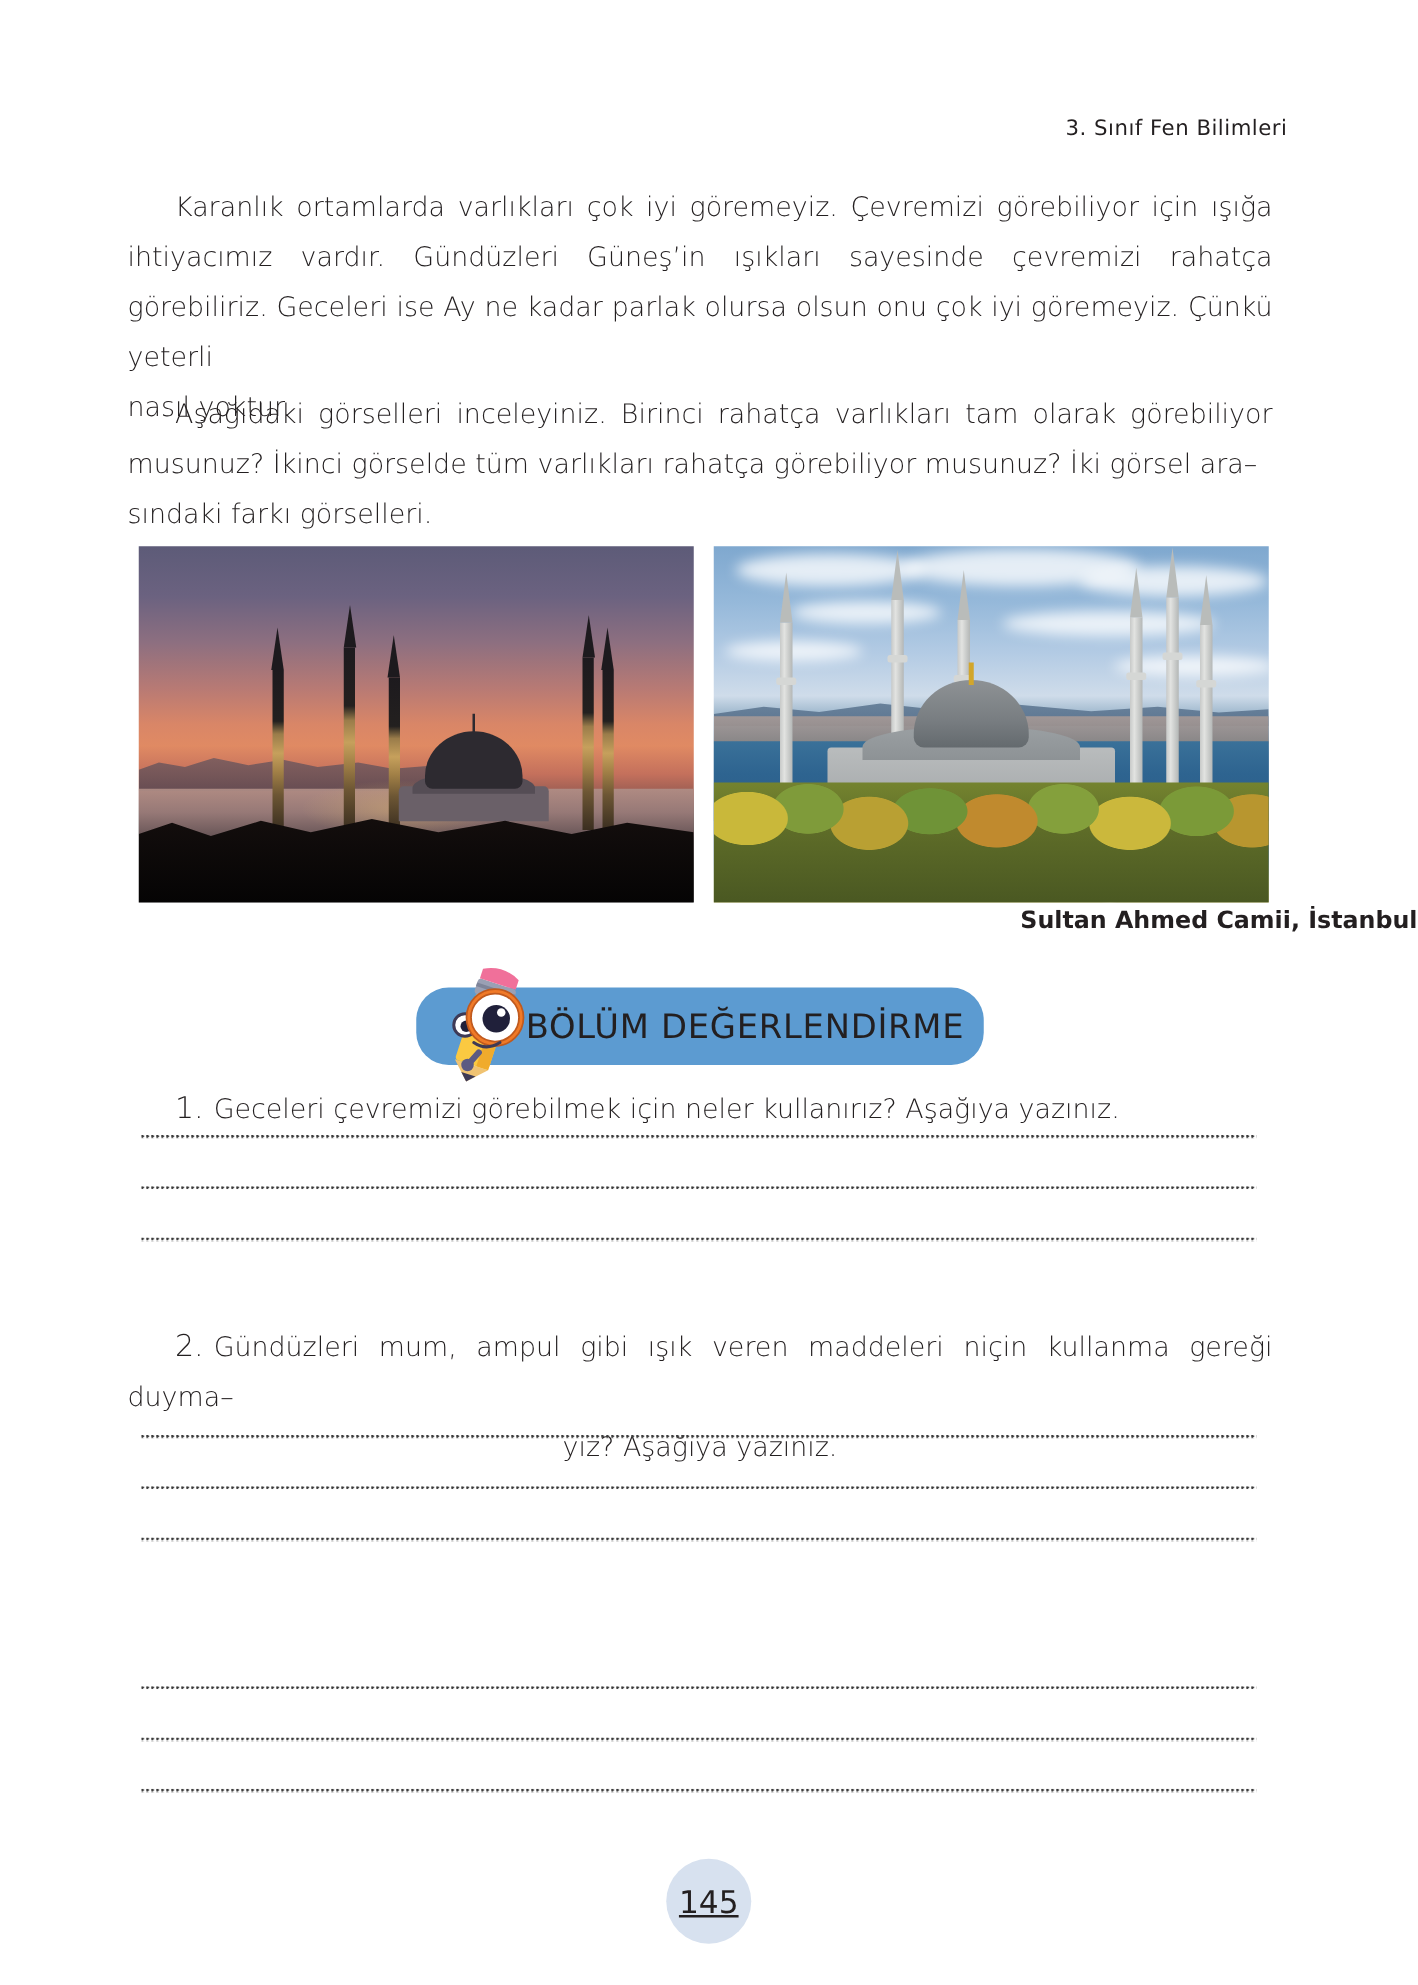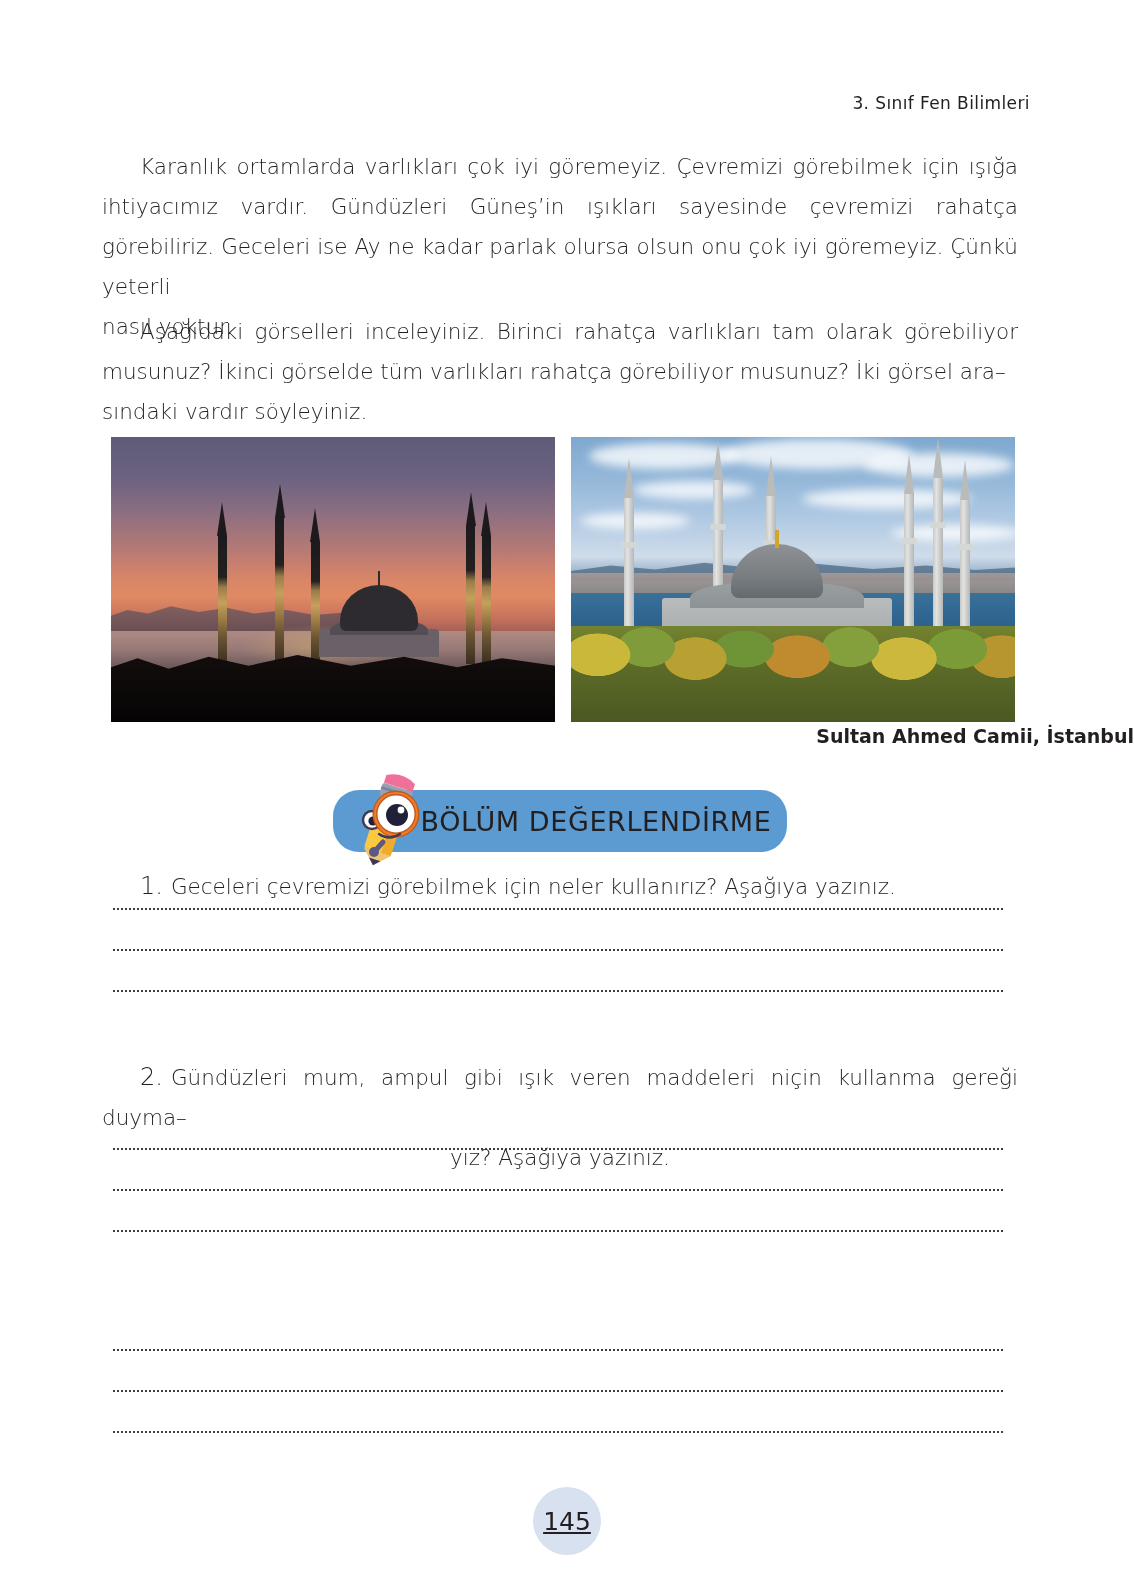--- a/index.html
+++ b/index.html
@@ -404,30 +404,30 @@
   }
 </style>
 </head>
 <body>
 
 <div id="page">
 
   <div class="header">3. Sınıf Fen Bilimleri</div>
 
   <div class="body-text p1">
-    <span class="indent"></span><span>Karanlık ortamlarda varlıkları çok iyi göremeyiz. Çevremizi görebilmek için ışığa</span>
+    <span class="indent"></span><span>Karanlık ortamlarda varlıkları çok iyi göremeyiz. Çevremizi görebiliyor için ışığa</span>
     <span>ihtiyacımız vardır. Gündüzleri Güneş’in ışıkları sayesinde çevremizi rahatça görebiliriz.</span>
     <span>Geceleri ise Ay ne kadar parlak olursa olsun onu çok iyi göremeyiz. Çünkü yeterli</span>
     <div class="lastline">nasıl yoktur.</div>
   </div>
 
   <div class="body-text p2">
     <span class="indent"></span><span>Aşağıdaki görselleri inceleyiniz. Birinci rahatça varlıkları tam olarak görebiliyor</span>
     <span>musunuz? İkinci görselde tüm varlıkları rahatça görebiliyor musunuz? İki görsel ara–</span>
-    <div class="lastline">sındaki vardır söyleyiniz.</div>
+    <div class="lastline">sındaki farkı görselleri.</div>
   </div>
 
   <div class="photo-row">
 
     <div class="photo ph-dusk">
       <div class="dusk-hills"></div>
       <div class="dusk-water"></div>
       <div class="dusk-glow"></div>
       <div class="dusk-min m1"></div>
       <div class="dusk-min m2"></div>

